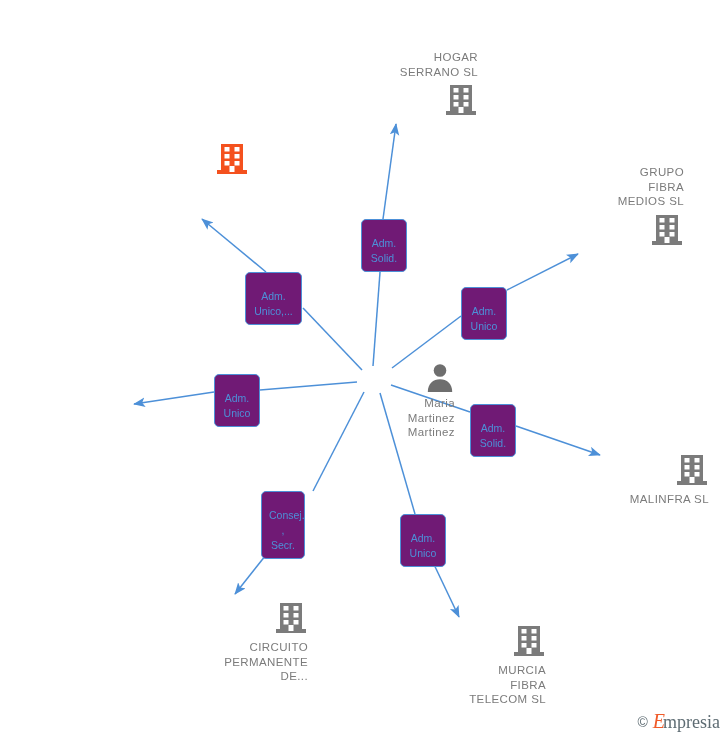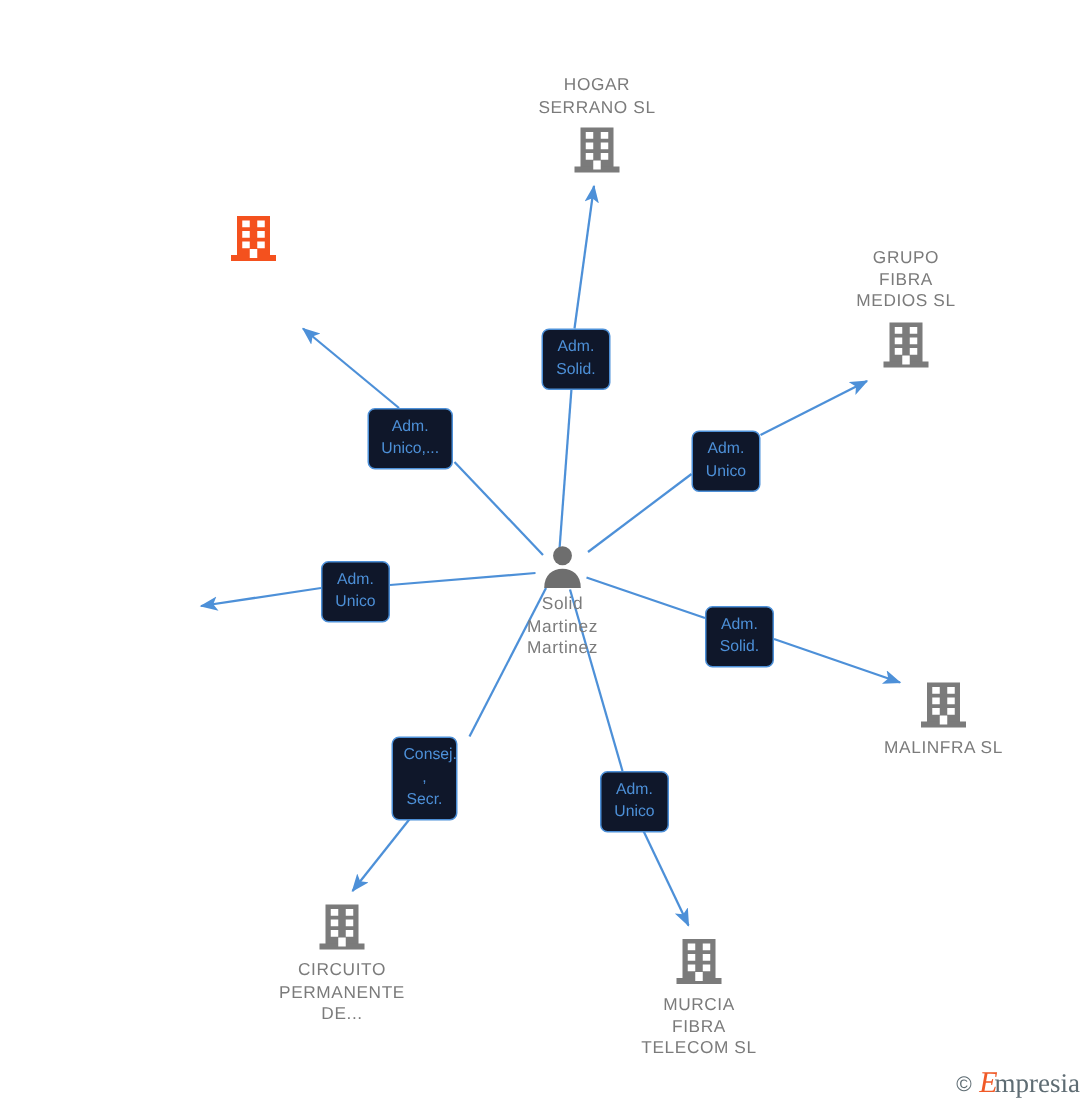--- a/index.html
+++ b/index.html
@@ -9,21 +9,21 @@
     font-family:"Liberation Sans", sans-serif;
     overflow:hidden;
     position:relative;
   }
   #canvas{position:absolute;left:0;top:0;width:728px;height:740px;}
 
   svg.edges{position:absolute;left:0;top:0;width:728px;height:740px;}
 
   .node{
     position:absolute;
-    text-align:center;
+    text-align:right;
     width:160px;
     margin-left:-80px;
   }
   .node .caption{
     font-size:11.5px;
     letter-spacing:.4px;
     line-height:14.5px;
     color:#7b7b7b;
     white-space:pre-line;
   }
@@ -31,28 +31,28 @@
   .node .glyph{
     display:block;
     margin:0 auto;
     line-height:0;
   }
   .node.caption-top .glyph{margin-top:3px;}
   .node.caption-bottom .caption{margin-top:4px;}
 
   .edge-label{
     position:absolute;
-    background:#0f172a;
+    background:#701a75;
     border:1.4px solid #4d90d8;
     border-radius:5px;
     color:#4d90d8;
     font-size:10.5px;
     line-height:15px;
     text-align:center;
-    padding:4px 7px 5px 7px;
+    padding:16px 7px 5px 7px;
     white-space:pre-line;
     box-sizing:border-box;
     z-index:5;
   }
 
   .watermark{
     position:absolute;
     right:8px;
     bottom:8px;
     display:flex;
@@ -233,21 +233,21 @@
 TELECOM  SL</div>
   </div>
 
   <div class="node caption-bottom" style="left:375px;top:362px;z-index:4;">
     <span class="glyph">
       <svg width="30" height="30" viewBox="0 0 30 30">
         <circle cx="15" cy="8.5" r="6.3" fill="#6e6e6e"></circle>
         <path d="M2.8,30 C2.8,21.4 8.2,17.2 15,17.2 C21.8,17.2 27.2,21.4 27.2,30 Z" fill="#6e6e6e"></path>
       </svg>
     </span>
-    <div class="caption">Solid
+    <div class="caption">Maria
 Martinez
 Martinez</div>
   </div>
 
   <div class="edge-label" style="left:361px;top:219px;width:46px;">Adm.
 Solid.</div>
 
   <div class="edge-label" style="left:245px;top:272px;width:57px;">Adm.
 Unico,...</div>
 

